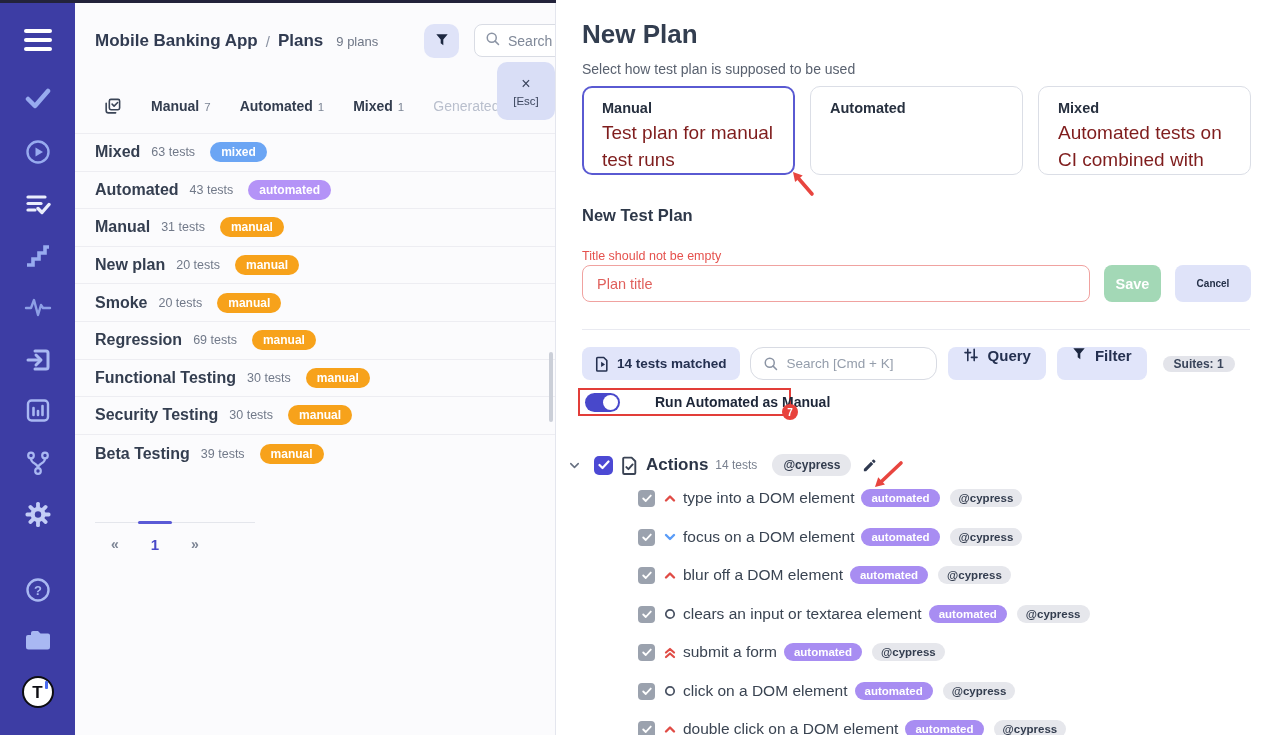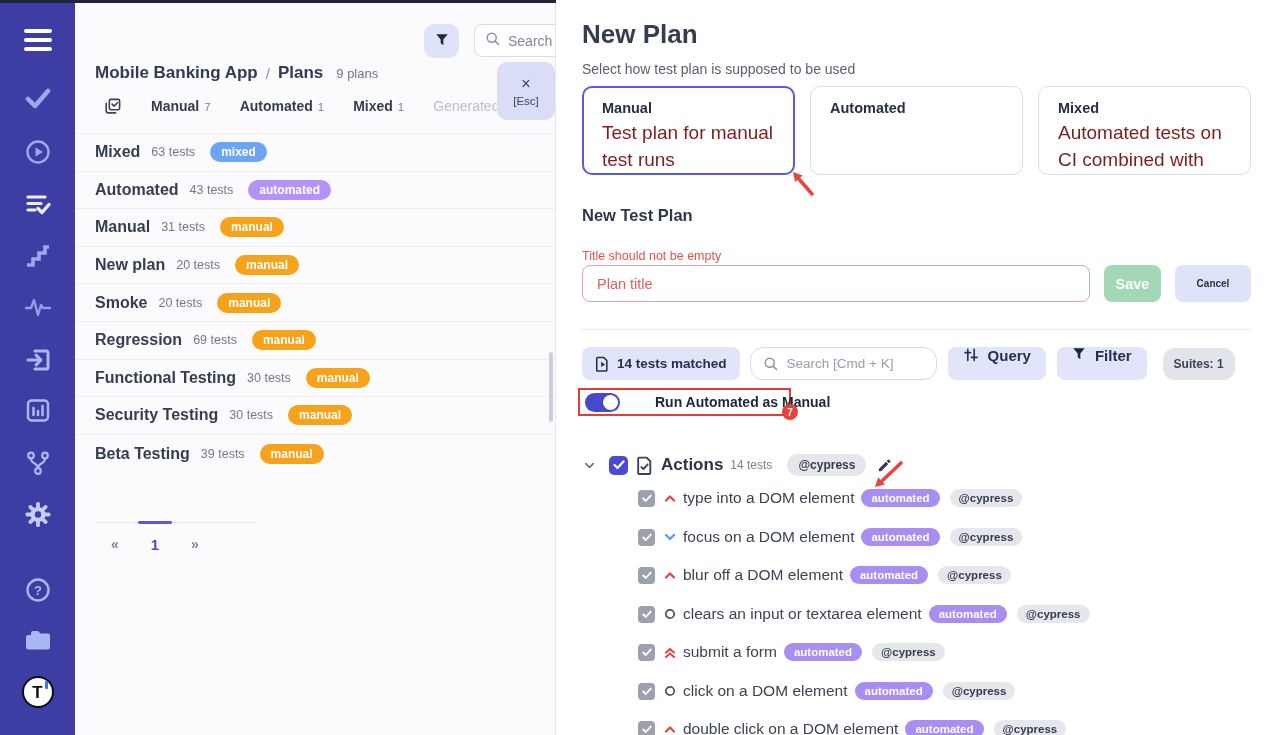--- a/index.html
+++ b/index.html
@@ -11,21 +11,21 @@
   
   .sidebar { position:absolute; left:0; top:0; width:75px; height:735px; background:#3d3da4; z-index:20; }
   .sb-icon { position:absolute; left:50%; transform:translateX(-50%); color:#aab9f0; display:flex; align-items:center; justify-content:center; cursor:pointer; }
   .sb-icon svg { display:block; }
   .logo-circle { width:32px; height:32px; background:#fff; border:2.5px solid #0d0d12; border-radius:50%; display:flex; align-items:center; justify-content:center; position:relative; }
   .logo-circle span { font-weight:700; font-size:17px; color:#0d0d12; line-height:1; }
   .logo-circle i { position:absolute; right:4px; top:3px; width:3px; height:8px; background:#4a6cf0; border-radius:1px; }
 
   
   .lpanel { position:absolute; left:75px; top:0; width:481px; height:735px; background:#fbfbfd; border-right:1px solid #e4e6ee; overflow:hidden; z-index:10; }
-  .lp-header { position:absolute; left:20px; top:24px; height:34px; display:flex; align-items:center; white-space:nowrap;margin-top:32px; }
+  .lp-header { position:absolute; left:20px; top:24px; height:34px; display:flex; align-items:center; white-space:nowrap; }
   .bc-project,.bc-page { font-size:17px; font-weight:700; color:#313b51; }
   .bc-sep { font-size:15px; color:#8a92a2; margin:0 8px; }
   .bc-count { font-size:13px; color:#6e7686; margin-left:13px; }
   .filter-btn { position:absolute; left:349px; top:24px; width:35px; height:34px; background:#dfe3f8; border:none; border-radius:10px; display:flex; align-items:center; justify-content:center; cursor:pointer; }
   .lp-search { position:absolute; left:399px; top:24px; width:92px; height:33px; background:#fff; border:1px solid #d9dce4; border-radius:8px; display:flex; align-items:center; padding:0 10px; gap:8px; }
   .lp-search input { border:none; outline:none; width:50px; font-size:14px; color:#424c5e; background:transparent; font-family:"Liberation Sans",sans-serif; }
   .lp-search input::placeholder { color:#7f8898; }
   .esc-card { position:absolute; left:422px; top:62px; width:58px; height:58px; background:#d9def6; border-radius:10px; z-index:6; display:flex; flex-direction:column; align-items:center; justify-content:center; gap:3px; cursor:pointer; border:none; }
   .esc-x { font-size:16px; color:#3c465e; line-height:1; }
   .esc-label { font-size:11.5px; color:#3c465e; }
@@ -64,27 +64,27 @@
   .title-input::placeholder { color:#e0605c; }
   .save-btn { position:absolute; left:548px; top:265px; width:57px; height:37px; background:#a3d8b6; color:#fff; font-weight:700; font-size:14.5px; border:none; border-radius:8px; cursor:pointer; font-family:"Liberation Sans",sans-serif; }
   .cancel-btn { position:absolute; left:619px; top:265px; width:76px; height:37px; background:#dfe3f9; color:#243048; font-weight:700; font-size:10px; border:none; border-radius:8px; cursor:pointer; font-family:"Liberation Sans",sans-serif; }
   .r-divider { position:absolute; left:26px; top:329px; width:668px; height:1px; background:#e9eaf1; }
   .toolbar { position:absolute; left:26px; top:347px; height:33px; display:flex; align-items:center; white-space:nowrap; }
   .matched-pill { height:33px; display:flex; align-items:center; gap:8px; padding:0 13px; background:#e1e5fa; border-radius:8px; font-size:13.5px; font-weight:700; color:#243050; border:none; cursor:pointer; }
   .tb-search { margin-left:10px; width:187px; height:33px; background:#fff; border:1px solid #d8dbe3; border-radius:13px; display:flex; align-items:center; gap:9px; padding:0 12px; }
   .tb-search input { border:none; outline:none; width:140px; font-size:13.5px; background:transparent; color:#424c5e; font-family:"Liberation Sans",sans-serif; }
   .tb-search input::placeholder { color:#949dab; }
   .query-btn,.filter2-btn { margin-left:11px; height:33px; display:flex; align-items:flex-start; gap:9px; padding:0 15px; background:#e1e5fa; border:none; border-radius:8px; font-size:15px; font-weight:700; color:#243050; cursor:pointer; font-family:"Liberation Sans",sans-serif; }
-  .suites-pill { margin-left:16px; height:32px; display:flex; align-items:center; padding:0 11px; background:#e3e4ea; border-radius:12px; font-size:12px; font-weight:700; color:#39445a; }
+  .suites-pill { margin-left:16px; height:16px; display:flex; align-items:center; padding:0 11px; background:#e3e4ea; border-radius:12px; font-size:12px; font-weight:700; color:#39445a; }
   .toggle-box { position:absolute; left:22px; top:388px; width:213px; height:28px; border:2px solid #e23d39; display:flex; align-items:center; }
   .toggle { margin-left:5px; width:35px; height:19px; border-radius:999px; background:#4848cb; position:relative; cursor:pointer; flex:none; }
   .toggle-knob { position:absolute; right:2px; top:2px; width:15px; height:15px; background:#fff; border-radius:50%; }
   .toggle-label { margin-left:11px; font-size:14px; font-weight:700; color:#1d2638; white-space:nowrap;padding-left:24px; }
   .annot-badge { position:absolute; left:226px; top:404px; width:16px; height:16px; border-radius:50%; background:#e8423c; color:#fff; font-size:10px; font-weight:700; display:flex; align-items:center; justify-content:center; z-index:5; }
-  .suite-row { position:absolute; left:26px; top:452px; height:26px; display:flex; align-items:center; white-space:nowrap;justify-content:flex-end; }
+  .suite-row { position:absolute; left:11px; top:452px; height:26px; display:flex; align-items:center; white-space:nowrap;justify-content:flex-end; }
   .suite-chevron { cursor:pointer; display:flex; }
   .cb { width:19px; height:19px; border-radius:5px; background:#4c49d4; display:flex; align-items:center; justify-content:center; margin-left:12px; cursor:pointer; flex:none; }
   .suite-doc { margin-left:8px; display:flex; }
   .suite-name { margin-left:8px; font-size:17px; font-weight:700; color:#2c3547; }
   .suite-count { margin-left:7px; font-size:12px; color:#79818f; }
   .tagpill { margin-left:15px; padding:4px 11px; background:#e6e7ec; border-radius:999px; font-size:12px; font-weight:700; color:#323c4e; }
   .edit-icon { margin-left:11px; display:flex; cursor:pointer; }
   .test-row { position:absolute; left:82px; height:22px; display:flex; align-items:center; white-space:nowrap; }
   .tcb { width:17px; height:17px; border-radius:4px; background:#9ba2ae; display:flex; align-items:center; justify-content:center; cursor:pointer; flex:none; }
   .prio { margin-left:8px; display:flex; }

